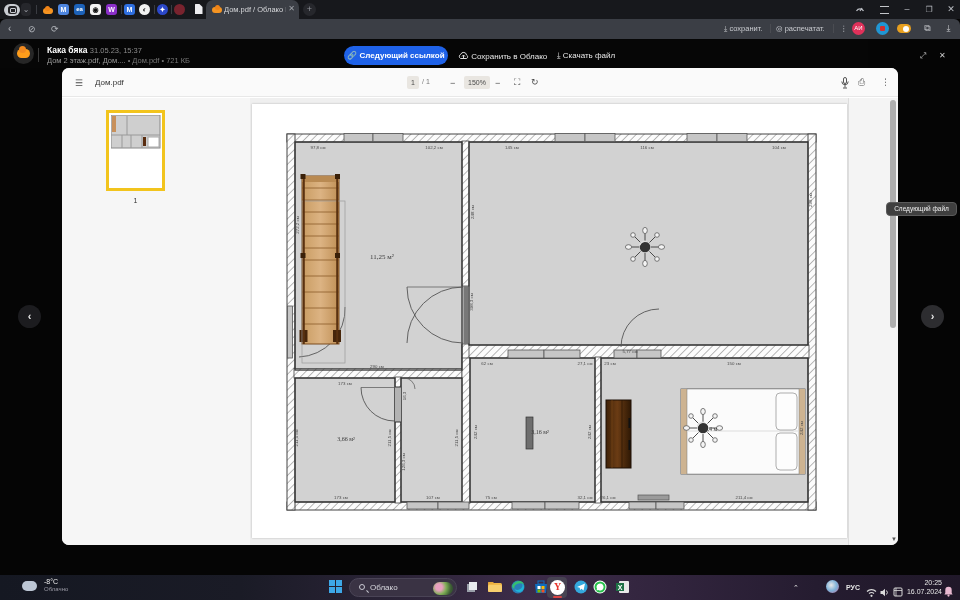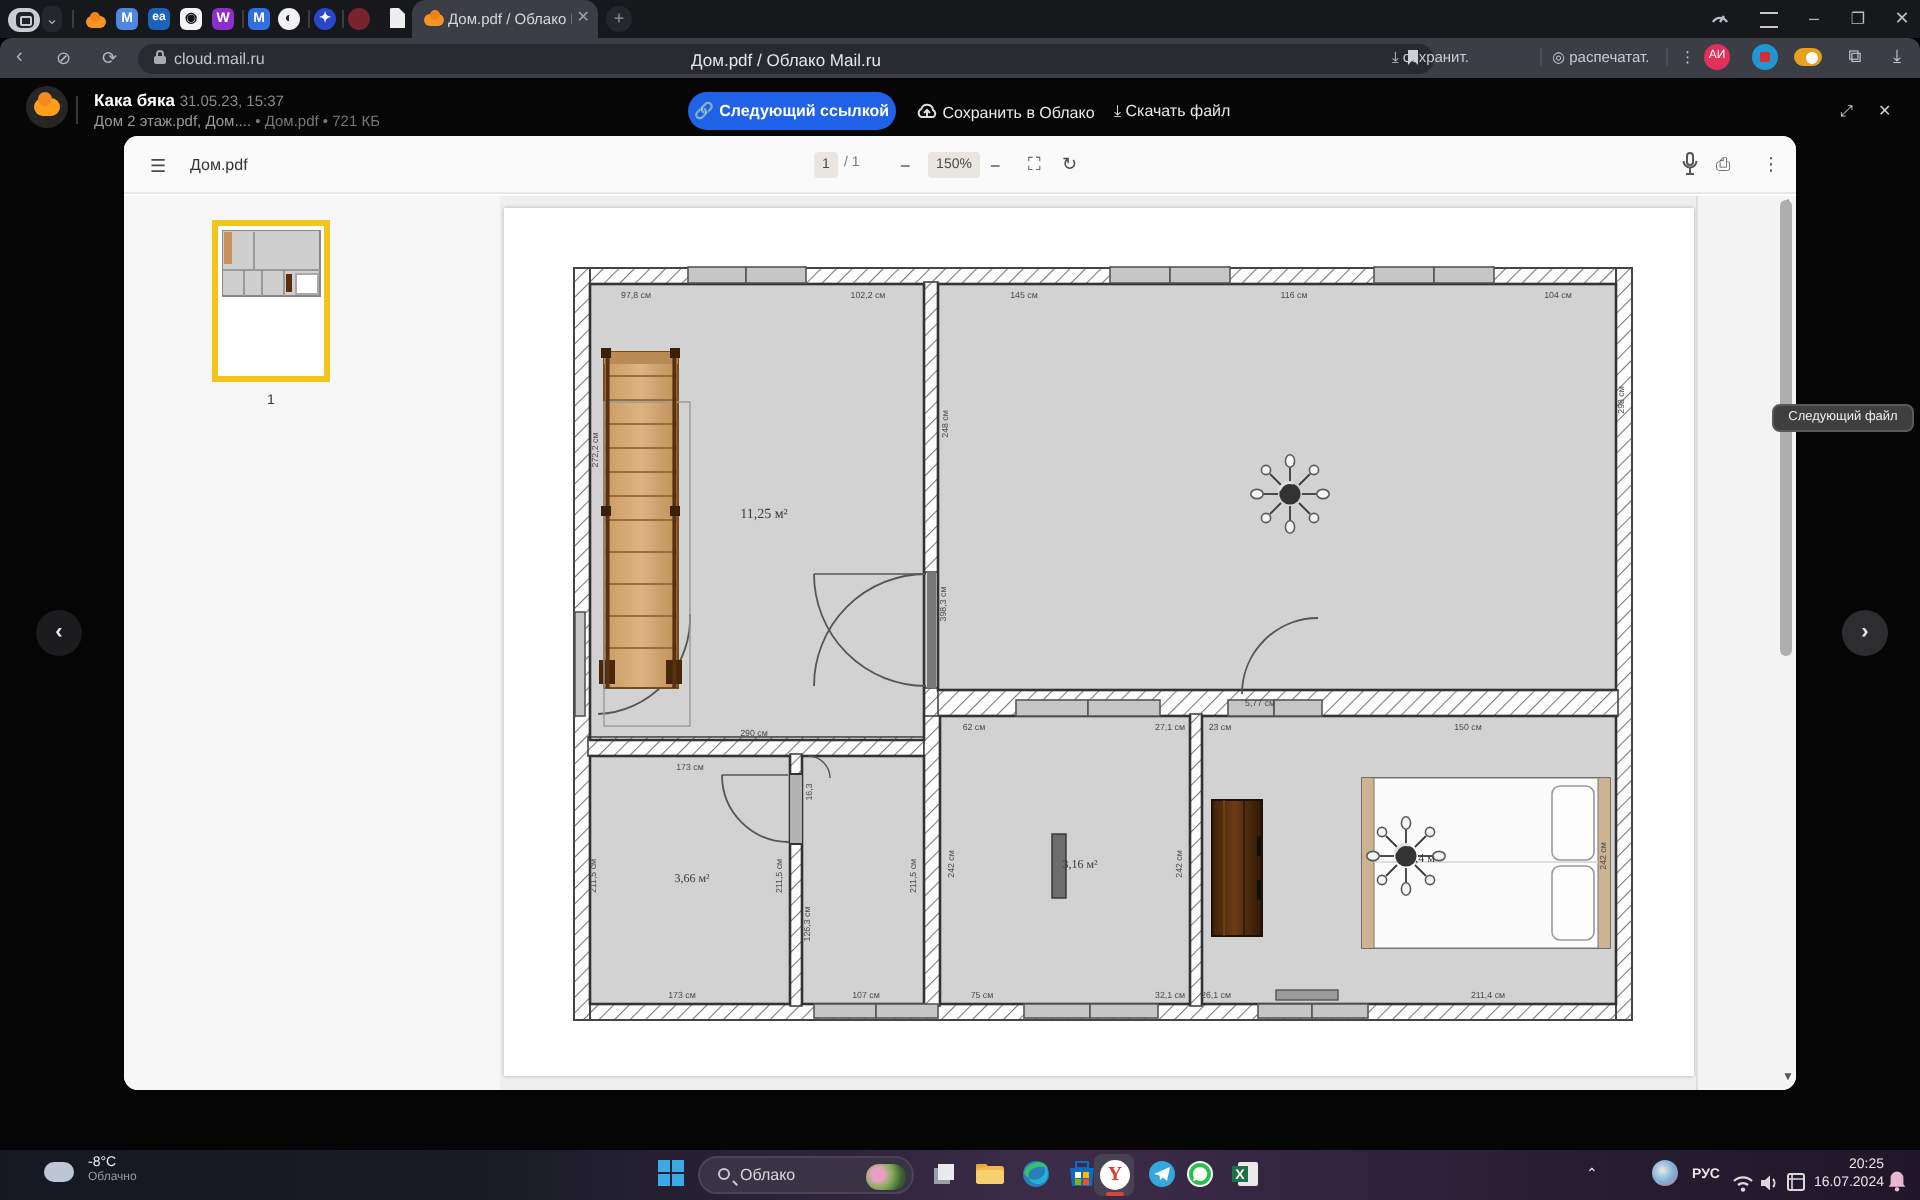--- a/index.html
+++ b/index.html
@@ -97,28 +97,21 @@
   <div class="winctl" style="left:898px;width:18px">–</div>
   <div class="winctl" style="left:920px;width:18px;font-size:8px">❐</div>
   <div class="winctl" style="left:942px;width:18px">✕</div>
 </div>
 
 <div id="toolbar">
   <div class="nav" style="left:8px">‹</div>
   <div class="nav" style="left:28px;font-size:9px">⊘</div>
   <div class="nav" style="left:51px;font-size:9px">⟳</div>
 </div>
-<div id="urlpill">
-  <span style="position:absolute;left:8px;top:6px;width:6px;height:4.5px;background:#a8abb1;border-radius:1px"></span>
-      <span style="position:absolute;left:9.2px;top:3.2px;width:3.6px;height:4px;border:1px solid #a8abb1;border-bottom:none;border-radius:2px 2px 0 0"></span>
-  <span class="url">cloud.mail.ru</span>
-  <span class="ptitle">Дом.pdf / Облако Mail.ru</span>
-  <span style="position:absolute;right:8px;top:3.5px;width:5px;height:7.5px;background:#cfd1d5;clip-path:polygon(0 0,100% 0,100% 100%,50% 65%,0 100%)"></span>
-</div>
-<div class="tbtn" style="left:696px">⤓ сохранит.</div>
+<div class="tbtn" style="left:724px">⤓ сохранит.</div>
 <div class="vsep" style="left:770px;top:24px;background:#4a4c52"></div>
 <div class="tbtn" style="left:776px">◎ распечатат.</div>
 <div class="vsep" style="left:833px;top:24px;background:#4a4c52"></div>
 <div class="tbtn" style="left:840px">⋮</div>
 <div class="exticon" style="left:852px;background:#e0315a;font-size:6px">АИ</div>
 <div class="exticon" style="left:876px;background:#2196d3">
       <span style="display:block;width:5px;height:5px;margin:4px auto 0;background:#d32f2f;border-radius:1px"></span>
     </div>
 <div class="exticon" style="left:897px;background:none">
       <span style="display:block;position:relative;width:14px;height:9px;margin-top:2px;background:#e8a01f;border-radius:4.5px"></span>

